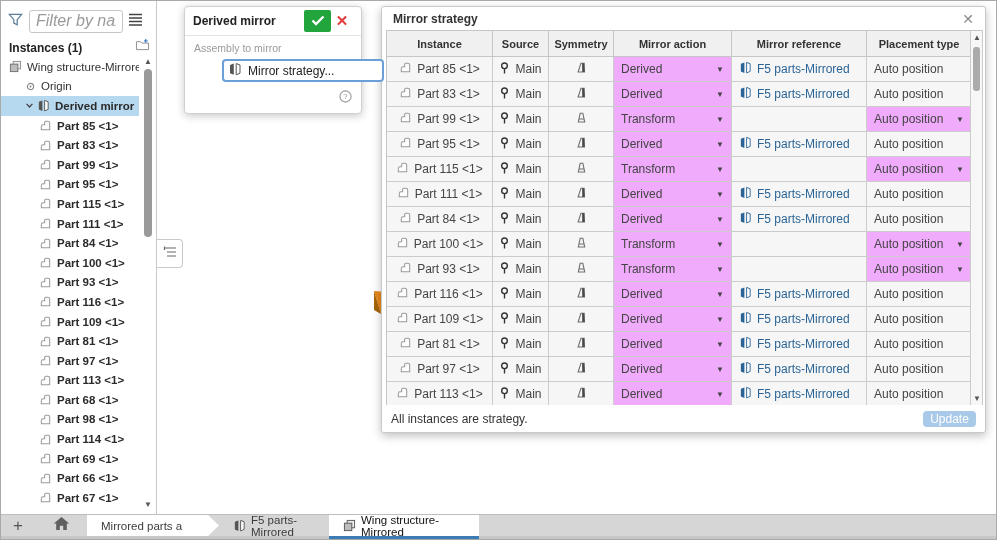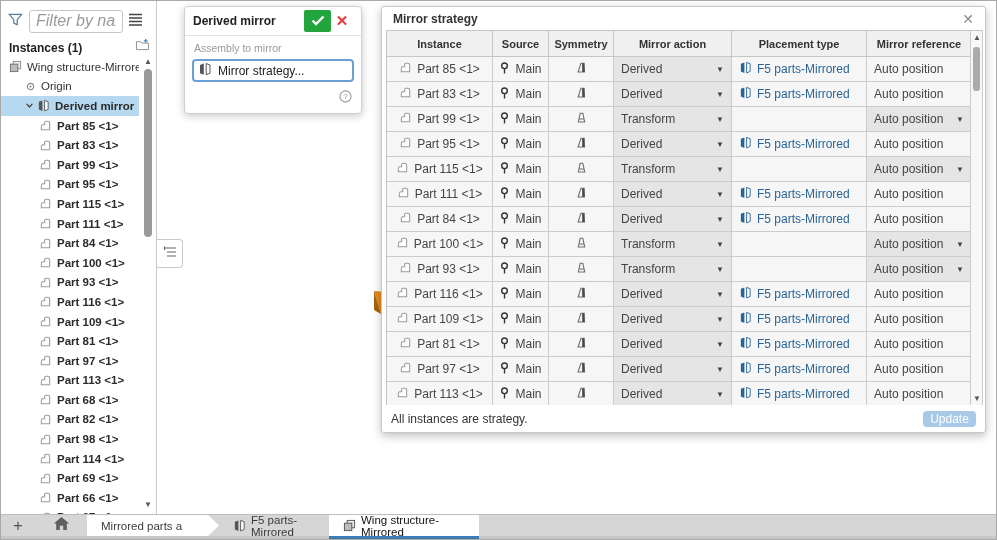--- a/index.html
+++ b/index.html
@@ -49,39 +49,39 @@
               color:#fff; display:flex; align-items:center; justify-content:center; cursor:pointer; }
   .dm-x { width:22px; height:22px; border:none; background:transparent; color:var(--red);
           font-size:15px; font-weight:bold; cursor:pointer; line-height:22px; }
   .dm-body { padding:5px 7px 0 7px; }
   .dm-label { font-size:10.5px; color:#9a9a9a; margin:1px 0 3px 2px; }
   .dm-input { height:21px; border:1px solid #c9c9c9; border-radius:3px; display:flex;
               align-items:center; padding:0 5px; gap:5px; background:#fff; }
   .dm-input .val { font-size:12px; color:#b3b3b3; }
   .dm-strategy { margin-top:5px; width:100%; height:23px; border:2px solid var(--focus); border-radius:4px;
                  background:#fff; display:flex; align-items:center; gap:6px; padding:0 4px;
-                 font-size:12px; color:#222; cursor:pointer; font-family:"Liberation Sans",sans-serif; }
+                 font-size:12px; color:#222; cursor:pointer; font-family:"Liberation Sans",sans-serif;margin-left:30px; }
   .dm-help { position:absolute; right:9px; bottom:6px; cursor:pointer; }
 
   
   .ms-dialog { position:absolute; left:380px; top:5px; width:605px; height:427px; background:#fff;
                border:1px solid #c9c9c9; border-radius:3px; box-shadow:0 3px 10px rgba(0,0,0,.25); z-index:5; }
   .ms-titlebar { position:absolute; left:0; top:0; right:0; height:23px; display:flex;
                  align-items:center; padding:0 11px; }
   .ms-title { flex:1; font-size:12px; font-weight:bold; color:#333; }
   .ms-close { border:none; background:transparent; color:#8a8a8a; font-size:14px; cursor:pointer; }
   .ms-table { position:absolute; left:4px; top:23px; width:586px; border-left:1px solid #c6c6c6; border-top:1px solid #c6c6c6; }
   .ms-grid { display:grid; grid-template-columns:106px 56px 65px 118px 135px 105px; }
   .hc { height:26px; background:#f0f0f0; border-right:1px solid #c6c6c6; border-bottom:1px solid #c6c6c6;
         font-size:11px; font-weight:bold; color:#333; display:flex; align-items:center; justify-content:center; }
   .c { height:25px; background:#f6f6f6; border-right:1px solid #ccc; border-bottom:1px solid #ccc;
        font-size:12px; color:#444; display:flex; align-items:center; justify-content:center; gap:5px;
        overflow:hidden; white-space:nowrap; }
   .c.left { justify-content:flex-start; padding:0 7px; }
-  .c.white { background:#e5e5e5; }
+  .c.white { background:#f0abfc; }
   .dd-arrow { margin-left:auto; font-size:8px; color:#444; }
   .ref-link { color:var(--link); cursor:pointer; }
   .ms-scroll { position:absolute; right:2px; top:23px; width:13px; height:377px; background:#f7f7f7;
                border:1px solid #ccc; border-top:1px solid #c6c6c6; }
   .ms-thumb { position:absolute; left:2px; width:7px; top:16px; height:44px; background:#ababab; border-radius:3px; }
   .ms-footer { position:absolute; left:0; right:0; bottom:0; height:27px; display:flex; align-items:center;
                padding:0 9px; background:#fff; border-radius:0 0 3px 3px; }
   .ms-status { flex:1; font-size:12px; color:#333; }
   .update-btn { width:53px; height:16px; background:var(--update); color:#fff; border:none; border-radius:4px;
                 font-size:12px; cursor:default; font-family:"Liberation Sans",sans-serif; }
@@ -334,29 +334,20 @@
           </span>
           <span class="lbl">Part 68 &lt;1&gt;</span>
         </div>
         <div class="tree-row bold" style="padding-left: 38px;">
           <span class="ticon">
             <svg width="13" height="13" viewBox="0 0 14 14">
               <path d="M2.5 11.5 L2.5 8 Q2.5 6.3 4.2 6.3 L6 6.3 L6 4 Q6 2.5 7.5 2.5 L9.3 2.5 Q11.5 2.5 11.5 4.6 L11.5 11.5 Z" fill="#fdfdfd" stroke="#9a9a9a" stroke-width="1.1"></path>
               <path d="M6 6.3 L7.2 5 M2.5 8 L3.8 7" stroke="#bdbdbd" stroke-width="0.8"></path>
             </svg>
           </span>
-          <span class="lbl">Part 82 &lt;1&gt;</span>
-        </div>
-        <div class="tree-row bold" style="padding-left: 38px;">
-          <span class="ticon">
-            <svg width="13" height="13" viewBox="0 0 14 14">
-              <path d="M2.5 11.5 L2.5 8 Q2.5 6.3 4.2 6.3 L6 6.3 L6 4 Q6 2.5 7.5 2.5 L9.3 2.5 Q11.5 2.5 11.5 4.6 L11.5 11.5 Z" fill="#fdfdfd" stroke="#9a9a9a" stroke-width="1.1"></path>
-              <path d="M6 6.3 L7.2 5 M2.5 8 L3.8 7" stroke="#bdbdbd" stroke-width="0.8"></path>
-            </svg>
-          </span>
           <span class="lbl">Part 98 &lt;1&gt;</span>
         </div>
         <div class="tree-row bold" style="padding-left: 38px;">
           <span class="ticon">
             <svg width="13" height="13" viewBox="0 0 14 14">
               <path d="M2.5 11.5 L2.5 8 Q2.5 6.3 4.2 6.3 L6 6.3 L6 4 Q6 2.5 7.5 2.5 L9.3 2.5 Q11.5 2.5 11.5 4.6 L11.5 11.5 Z" fill="#fdfdfd" stroke="#9a9a9a" stroke-width="1.1"></path>
               <path d="M6 6.3 L7.2 5 M2.5 8 L3.8 7" stroke="#bdbdbd" stroke-width="0.8"></path>
             </svg>
           </span>
           <span class="lbl">Part 114 &lt;1&gt;</span>
@@ -432,22 +423,22 @@
     <div class="ms-titlebar">
       <span class="ms-title">Mirror strategy</span>
       <button class="ms-close">✕</button>
     </div>
     <div class="ms-table">
       <div class="ms-grid" id="ms-head">
           <div class="hc">Instance</div>
           <div class="hc">Source</div>
           <div class="hc">Symmetry</div>
           <div class="hc">Mirror action</div>
+          <div class="hc">Mirror reference</div>
           <div class="hc">Placement type</div>
-          <div class="hc">Mirror reference</div>
         </div>
       <div class="ms-grid" id="ms-body">
           <div class="c ">
             <span><svg width="13" height="13" viewBox="0 0 14 14">
                 <path d="M2.5 11.5 L2.5 8 Q2.5 6.3 4.2 6.3 L6 6.3 L6 4 Q6 2.5 7.5 2.5 L9.3 2.5 Q11.5 2.5 11.5 4.6 L11.5 11.5 Z" fill="#fdfdfd" stroke="#9a9a9a" stroke-width="1.1"></path>
                 <path d="M6 6.3 L7.2 5 M2.5 8 L3.8 7" stroke="#bdbdbd" stroke-width="0.8"></path>
               </svg></span>
             <span>Part 85 &lt;1&gt;</span>
           </div>
           <div class="c ">

